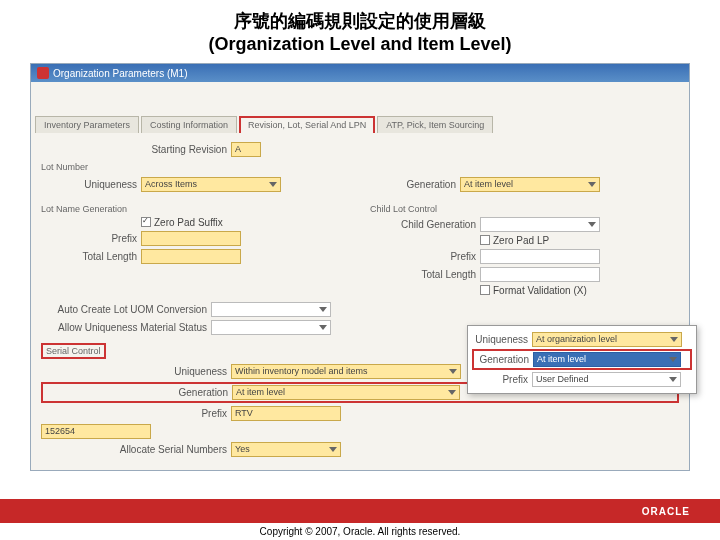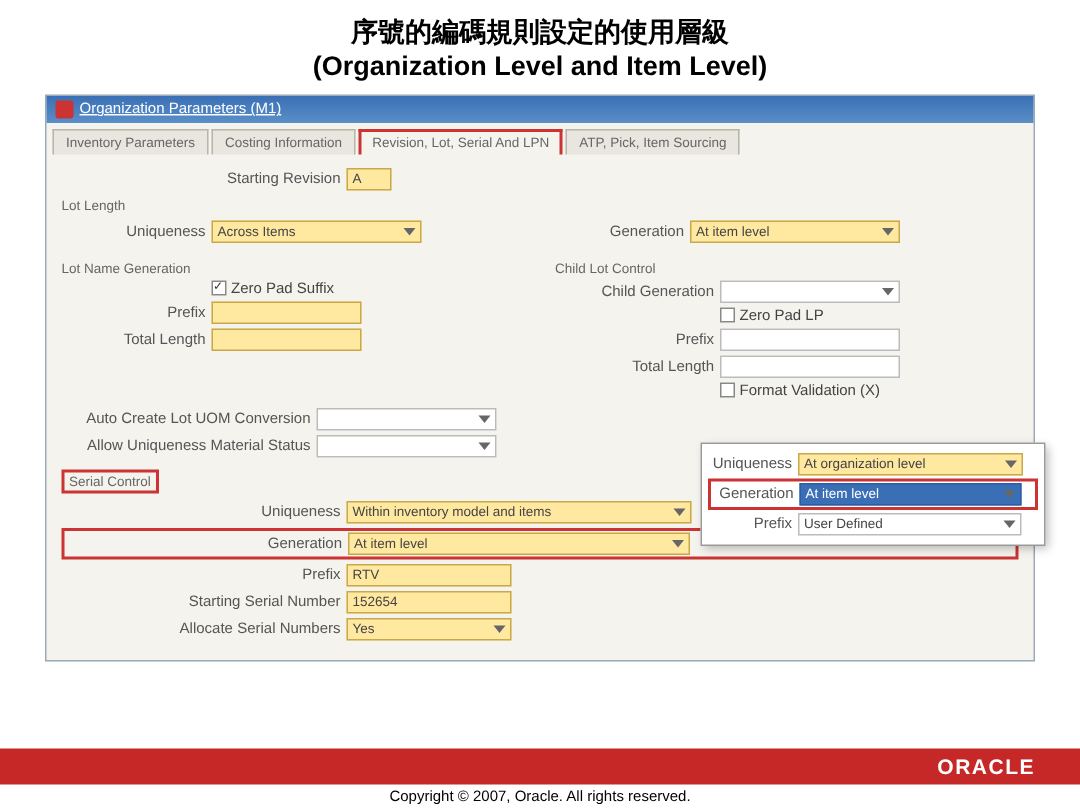--- a/index.html
+++ b/index.html
@@ -1,21 +1,21 @@
 <!DOCTYPE html>
 <html><head>
 <meta charset="utf-8">
 <style>
   * { box-sizing: border-box; margin: 0; padding: 0; }
   body { font-family: Arial, sans-serif; font-size: 10px; color: #444; width: 720px; height: 540px; background: #fff; position: relative; }
   .slide-title { text-align: center; font-size: 18px; font-weight: bold; color: #000; padding: 10px 0 6px; line-height: 1.3; }
   .app { margin: 0 30px; background: #f5f3ee; border: 1px solid #9ab; }
-  .titlebar { background: linear-gradient(#3a6fb5,#5a8fc8); color: #fff; padding: 3px 6px; font-size: 10px; display: flex; align-items: center; text-decoration: underline; }
+  .titlebar { background: linear-gradient(#3a6fb5,#5a8fc8); color: #fff; padding: 3px 6px; font-size: 10px; display: flex; align-items: flex-end; }
   .titlebar .icon { width: 12px; height: 12px; background: #c33; margin-right: 4px; border-radius: 2px; }
-  .tabs { display: flex; padding: 4px 4px 0; gap: 2px; }
+  .tabs { display: flex; padding: 4px 4px 0; gap: 2px; margin-top: 30px; }
   .tab { padding: 3px 8px; background: #e8e6de; border: 1px solid #b8b6a8; border-bottom: none; font-size: 9px; color: #666; cursor: pointer; }
   .tab.active { background: #f5f3ee; border: 2px solid #c33; border-bottom: none; padding: 2px 7px; }
   .form { padding: 6px 10px 10px; position: relative; }
   .row { display: flex; align-items: center; margin: 3px 0; }
   .lbl { text-align: right; padding-right: 4px; font-size: 10px; color: #555; }
   .fld { background: #ffe8a0; border: 1px solid #c9a84a; height: 15px; padding: 1px 3px; font-size: 9px; display: flex; align-items: center; justify-content: space-between; }
   .fld.white { background: #fff; border-color: #bbb; }
   .caret { width: 0; height: 0; border-left: 4px solid transparent; border-right: 4px solid transparent; border-top: 5px solid #666; margin-left: 3px; }
   .section { font-size: 9px; color: #666; margin: 5px 0 2px; }
   .section.boxed { border: 2px solid #c33; padding: 1px 3px; display: inline-block; }
@@ -23,21 +23,21 @@
   .col { flex: 1; }
   .chk { display: flex; align-items: center; gap: 3px; }
   .chkbox { width: 10px; height: 10px; border: 1px solid #888; background: #fff; display: inline-block; }
   .chkbox.on::after { content: "✓"; font-size: 8px; color: #333; display: block; margin-top: -2px; }
   .overlay { position: absolute; right: -8px; top: 192px; width: 230px; background: #fff; border: 1px solid #999; box-shadow: 2px 2px 6px rgba(0,0,0,0.25); z-index: 5; padding: 4px; }
   .overlay .row { margin: 2px 0; }
   .overlay .fld.sel { background: #3a6fb5; color: #fff; border-color: #2a5fa5; }
   .redbox { border: 2px solid #c33; }
   .footer { position: absolute; bottom: 0; left: 0; right: 0; }
   .redbar { background: #c62828; height: 24px; display: flex; align-items: center; justify-content: flex-end; padding-right: 30px; }
-  .oracle-logo { color: #fff; font-weight: bold; font-size: 14px; letter-spacing: 1px; }
+  .oracle-logo { color: #fff; font-weight: bold; font-size: 10px; letter-spacing: 1px; }
   .copyright { text-align: center; font-size: 10px; padding: 3px 0; color: #000; }
 </style>
 </head>
 <body>
 
 <div class="slide-title">
   <div>序號的編碼規則設定的使用層級</div>
   <div>(Organization Level and Item Level)</div>
 </div>
 
@@ -52,21 +52,21 @@
     <div class="tab active">Revision, Lot, Serial And LPN</div>
     <div class="tab">ATP, Pick, Item Sourcing</div>
   </div>
 
   <div class="form">
     <div class="row">
       <div class="lbl" style="width:190px">Starting Revision</div>
       <div class="fld" style="width:30px">A</div>
     </div>
 
-    <div class="section">Lot Length</div>
+    <div class="section">Lot Number</div>
 
     <div class="cols">
       <div class="col">
         <div class="row">
           <div class="lbl" style="width:100px">Uniqueness</div>
           <div class="fld" style="width:140px">
               <span>Across Items</span>
               <span class="caret"></span>
             </div>
         </div>
@@ -161,21 +161,20 @@
         <div class="fld" style="width:228px">
           <span>At item level</span>
           <span class="caret"></span>
         </div>
       </div>
     <div class="row">
         <div class="lbl" style="width:190px">Prefix</div>
         <div class="fld" style="width:110px">RTV</div>
       </div>
     <div class="row">
-        <div class="lbl" style="width:190px">Starting Serial Number</div>
         <div class="fld" style="width:110px">152654</div>
       </div>
     <div class="row">
         <div class="lbl" style="width:190px">Allocate Serial Numbers</div>
         <div class="fld" style="width:110px">
           <span>Yes</span>
           <span class="caret"></span>
         </div>
       </div>
 

